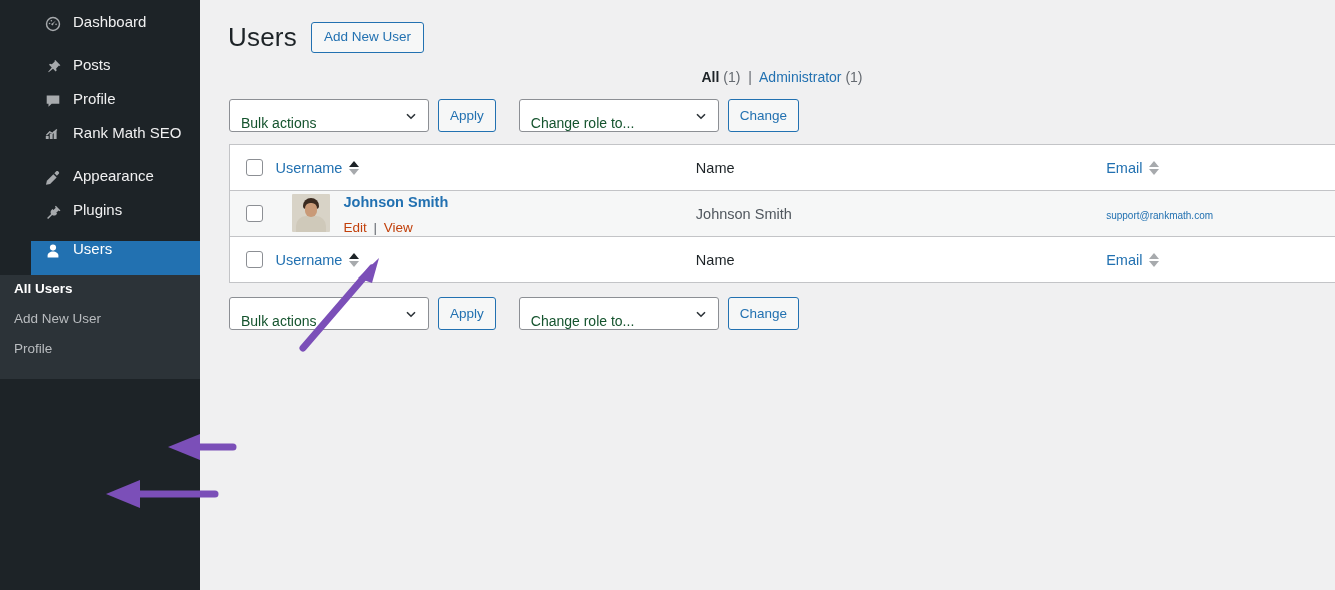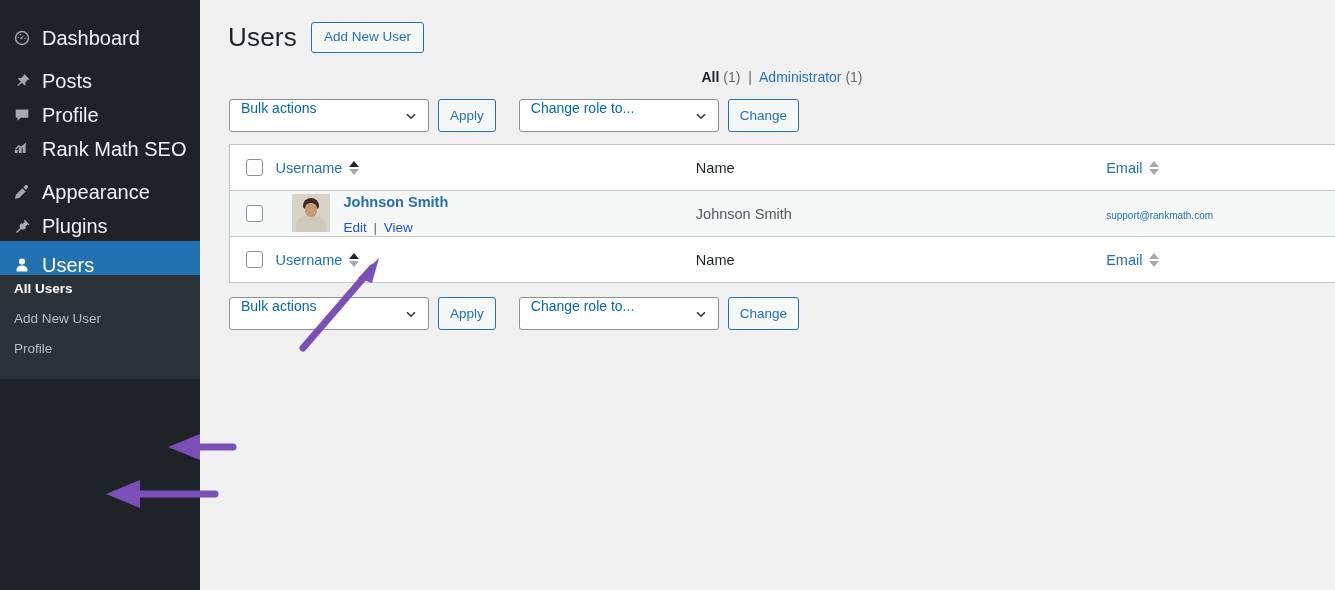--- a/index.html
+++ b/index.html
@@ -11,24 +11,25 @@
   }
   #root { position: relative; width: 1335px; height: 590px; }
 
   
   #sidebar {
     position: absolute; left: 0; top: 0;
     width: 200px; height: 590px;
     background: #1d2327;
   }
   .menu-item {
-    display: flex; align-items: flex-end;
+    display: flex; align-items: flex-start;
     height: 34px; padding-left: 12px;
-    color: #f0f0f1; font-size: 20px;
+    color: #f0f0f1; font-size: 15px;
     position: relative;
+    margin-left: 31px;
   }
   .menu-item .mi-label { margin-left: 10px; line-height: 1; }
   .menu-item.active { background: #2271b1; color: #fff; }
   .menu-item.active .mi-label { font-weight: 400; }
   .mi-icon {
     width: 20px; height: 20px;
     display: flex; align-items: center; justify-content: center;
     color: #a7aaad; flex: 0 0 20px;
   }
   .menu-item.active .mi-icon { color: #fff; }
@@ -82,23 +83,23 @@
     padding-left: 29px; gap: 0;
   }
   .tablenav.top { padding-top: 14px; }
   .tablenav.bottom { padding-top: 14px; }
 
   .select-box {
     position: relative;
     width: 200px; height: 33px;
     background: #fff;
     border: 1px solid #8c8f94; border-radius: 3px;
-    display: flex; align-items: flex-start;
+    display: flex; align-items: flex-end;
     padding-left: 11px;
-    font-size: 14px; color: #0369a1;
+    font-size: 14px; color: #14532d;
     cursor: pointer;
   }
   .select-box .caret {
     position: absolute; right: 11px; top: 50%;
     transform: translateY(-50%);
     width: 12px; height: 12px;
   }
   .btn-secondary {
     margin-left: 9px;
     height: 33px;
@@ -185,21 +186,21 @@
   }
   .user-text { margin-left: 14px; }
   .user-name {
     color: #2271b1; font-size: 14.5px; font-weight: bold;
     display: block; line-height: 1.1; margin-top: 3px;
     cursor: pointer;
   }
   .row-actions {
     margin-top: 9px; font-size: 13.5px; color: #646970;
   }
-  .row-actions a { color: #1d4ed8; cursor: pointer; }
+  .row-actions a { color: #c2410c; cursor: pointer; }
   .row-actions .bar { padding: 0 3px; color: #646970; }
   .cell-name { color: #50575e; font-size: 14.5px; }
   .cell-email a { color: #2271b1; font-size: 10px; cursor: pointer; }
 
   
   #annotations {
     position: absolute; left: 0; top: 0;
     width: 1335px; height: 590px;
     pointer-events: none;
   }

